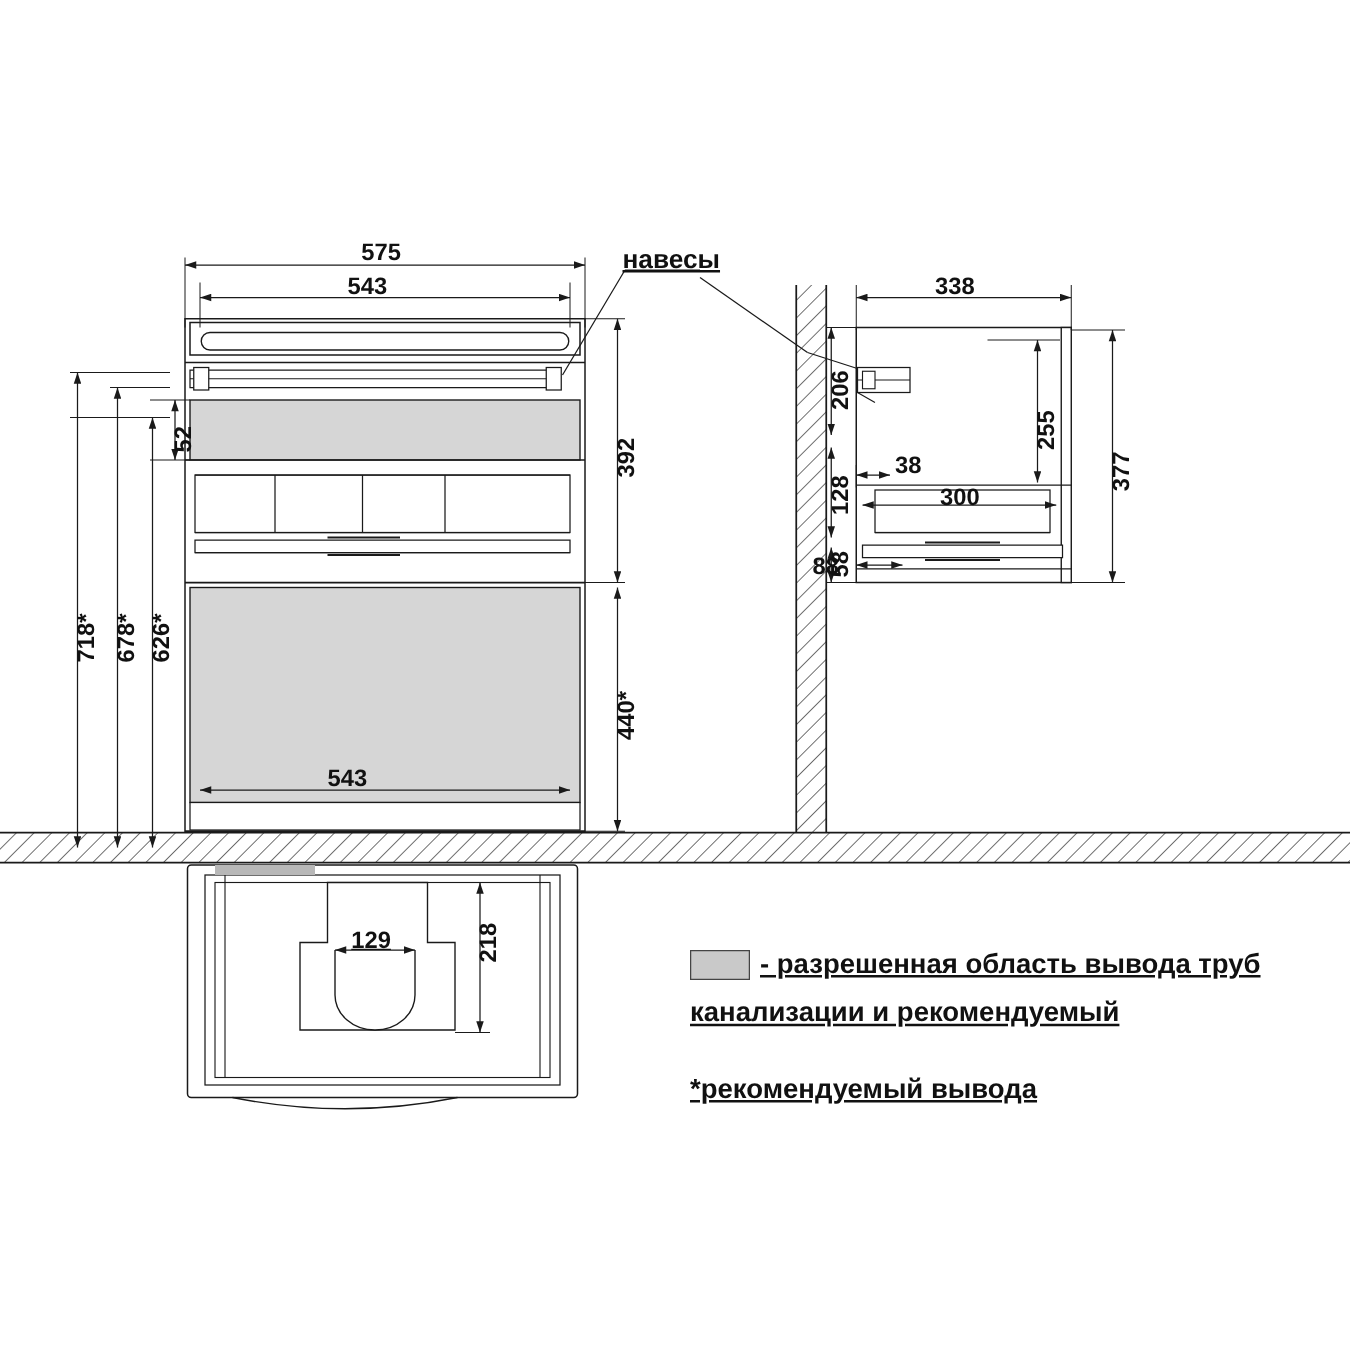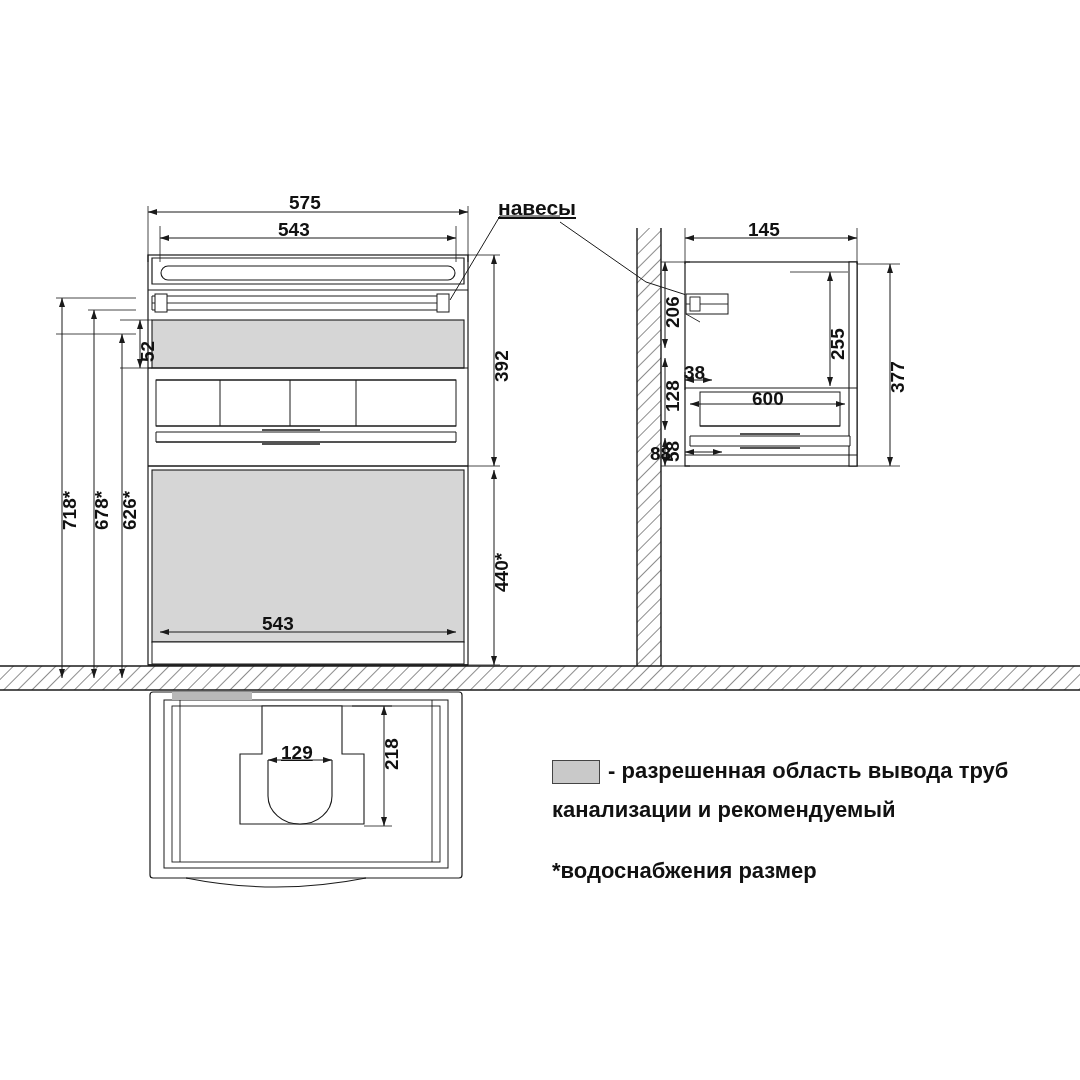--- a/index.html
+++ b/index.html
@@ -25,20 +25,21 @@
     transform-origin:0 0;
     transform:rotate(-90deg);
   }
   .legend-text{
     position:absolute;
     font-family:"Liberation Sans", sans-serif;
     font-size:22px;
     font-weight:bold;
     color:#111;
     white-space:nowrap;
+    text-decoration:underline;
   }
   .legend-swatch{
     position:absolute;
     background:#c9c9c9;
     border:1px solid #444;
   }
 </style>
 </head>
 <body>
 
@@ -207,31 +208,31 @@
 <div class="lbl rot" style="left:137px;top:362px;">52</div>
 <div class="lbl rot" style="left:491px;top:382px;">392</div>
 <div class="lbl rot" style="left:491px;top:592px;">440*</div>
 
 <div class="lbl rot" style="left:119px;top:530px;">626*</div>
 <div class="lbl rot" style="left:91px;top:530px;">678*</div>
 <div class="lbl rot" style="left:59px;top:530px;">718*</div>
 
 <div class="lbl" style="left:498px;top:196px;font-size:21px;text-decoration:underline;">навесы</div>
 
-<div class="lbl" style="left:748px;top:219px;">145</div>
+<div class="lbl" style="left:748px;top:219px;">338</div>
 <div class="lbl rot" style="left:887px;top:393px;">377</div>
 <div class="lbl rot" style="left:827px;top:360px;">255</div>
 <div class="lbl rot" style="left:662px;top:328px;">206</div>
 <div class="lbl rot" style="left:662px;top:412px;">128</div>
 <div class="lbl rot" style="left:662px;top:462px;">58</div>
-<div class="lbl" style="left:684px;top:362px;">38</div>
-<div class="lbl" style="left:752px;top:388px;">600</div>
+<div class="lbl" style="left:684px;top:362px;padding-left:32px;">38</div>
+<div class="lbl" style="left:752px;top:388px;">300</div>
 <div class="lbl" style="left:650px;top:443px;">88</div>
 
 <div class="lbl" style="left:281px;top:742px;text-decoration:underline;">129</div>
 <div class="lbl rot" style="left:381px;top:770px;">218</div>
 
 <div class="legend-swatch" style="left:552px;top:760px;width:46px;height:22px;"></div>
 <div class="legend-text" style="left:608px;top:758px;">- разрешенная область вывода труб</div>
 <div class="legend-text" style="left:552px;top:797px;">канализации и рекомендуемый</div>
-<div class="legend-text" style="left:552px;top:858px;">*водоснабжения размер</div>
+<div class="legend-text" style="left:552px;top:858px;">*рекомендуемый вывода</div>
 
 </div>
 
 </body></html>

